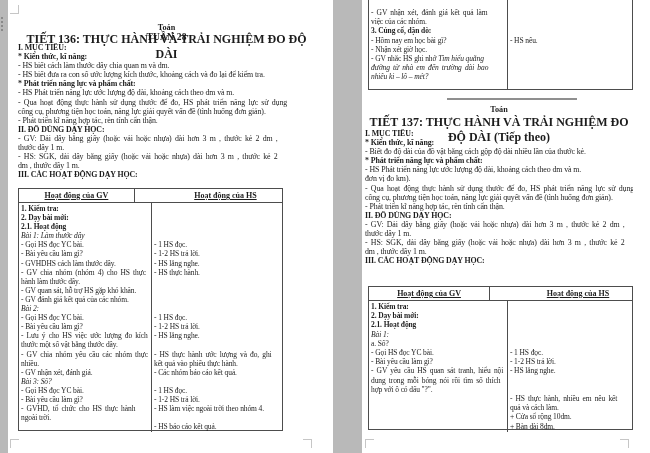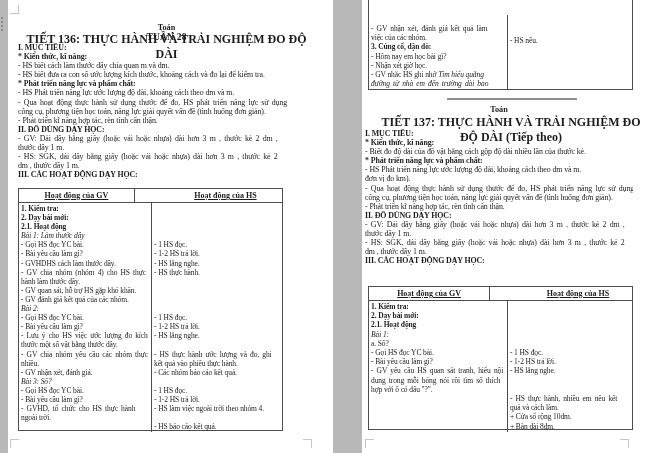--- a/index.html
+++ b/index.html
@@ -40,21 +40,21 @@
   .col-div{border-right:1px solid #4d4d4d;}
 
   
   #tbl-136{left:10px;top:188px;width:265px;height:243px;display:flex;flex-direction:column;}
   #tbl-136 .th:first-child,#tbl-136 .cell:first-child{width:134px;}
   #tbl-136 .th:last-child,#tbl-136 .cell:last-child{width:131px;}
 
   
   #tbl-cont{left:6px;top:-1px;width:265px;height:91px;border-top:none;display:flex;}
   #tbl-cont .cell{padding-top:9px;}
-  #tbl-cont .cell:first-child{width:140px;margin-top:16px;}
+  #tbl-cont .cell:first-child{width:140px;}
   #tbl-cont .cell:last-child{width:125px;}
   #tbl-cont .cell .ln{line-height:9.2px;}
 
   
   #tbl-137{left:6px;top:286px;width:265px;height:144px;display:flex;flex-direction:column;}
   #tbl-137 .th:first-child,#tbl-137 .cell:first-child{width:140px;}
   #tbl-137 .th:last-child,#tbl-137 .cell:last-child{width:125px;}
   #tbl-137 .cell .ln{line-height:9.2px;}
 
   .sep{position:absolute;height:2px;background:#8f8f8f;}
@@ -192,21 +192,21 @@
           <div class="ln">&nbsp;</div>
           <div class="ln">&nbsp;</div>
           <div class="ln">&nbsp;</div>
           <div class="ln">&nbsp;</div>
         </div>
     </div>
 
     <div class="sep" style="left:85px;top:98px;width:130px;"></div>
 
     <div class="abs c t-subj" style="left:3px;top:105px;width:268px;">Toán</div>
-    <div class="abs c t-lesson" style="left:15px;top:115px;width:268px;">TIẾT 137: THỰC HÀNH VÀ TRẢI NGHIỆM ĐO ĐỘ DÀI (Tiếp theo)</div>
+    <div class="abs c t-lesson" style="left:3px;top:115px;width:268px;">TIẾT 137: THỰC HÀNH VÀ TRẢI NGHIỆM ĐO ĐỘ DÀI (Tiếp theo)</div>
 
     <div class="abs para" style="left:3px;top:129px;width:268px;">
         <div class="ln b">I. MỤC TIÊU:</div>
         <div class="ln b">* Kiến thức, kĩ năng:</div>
         <div class="ln">- Biết đo độ dài của đồ vật bằng cách gộp độ dài nhiều lần của thước kẻ.</div>
         <div class="ln b">* Phát triển năng lực và phẩm chất:</div>
         <div class="ln">- HS Phát triển năng lực ước lượng độ dài, khoảng cách theo dm và m.</div>
         <div class="ln">đơn vị đo km).</div>
         <div class="ln j">- Qua hoạt động thực hành sử dụng thước để đo, HS phát triển năng lực sử dụng</div>
         <div class="ln">công cụ, phương tiện học toán, năng lực giải quyết vấn đề (tình huống đơn giản).</div>

